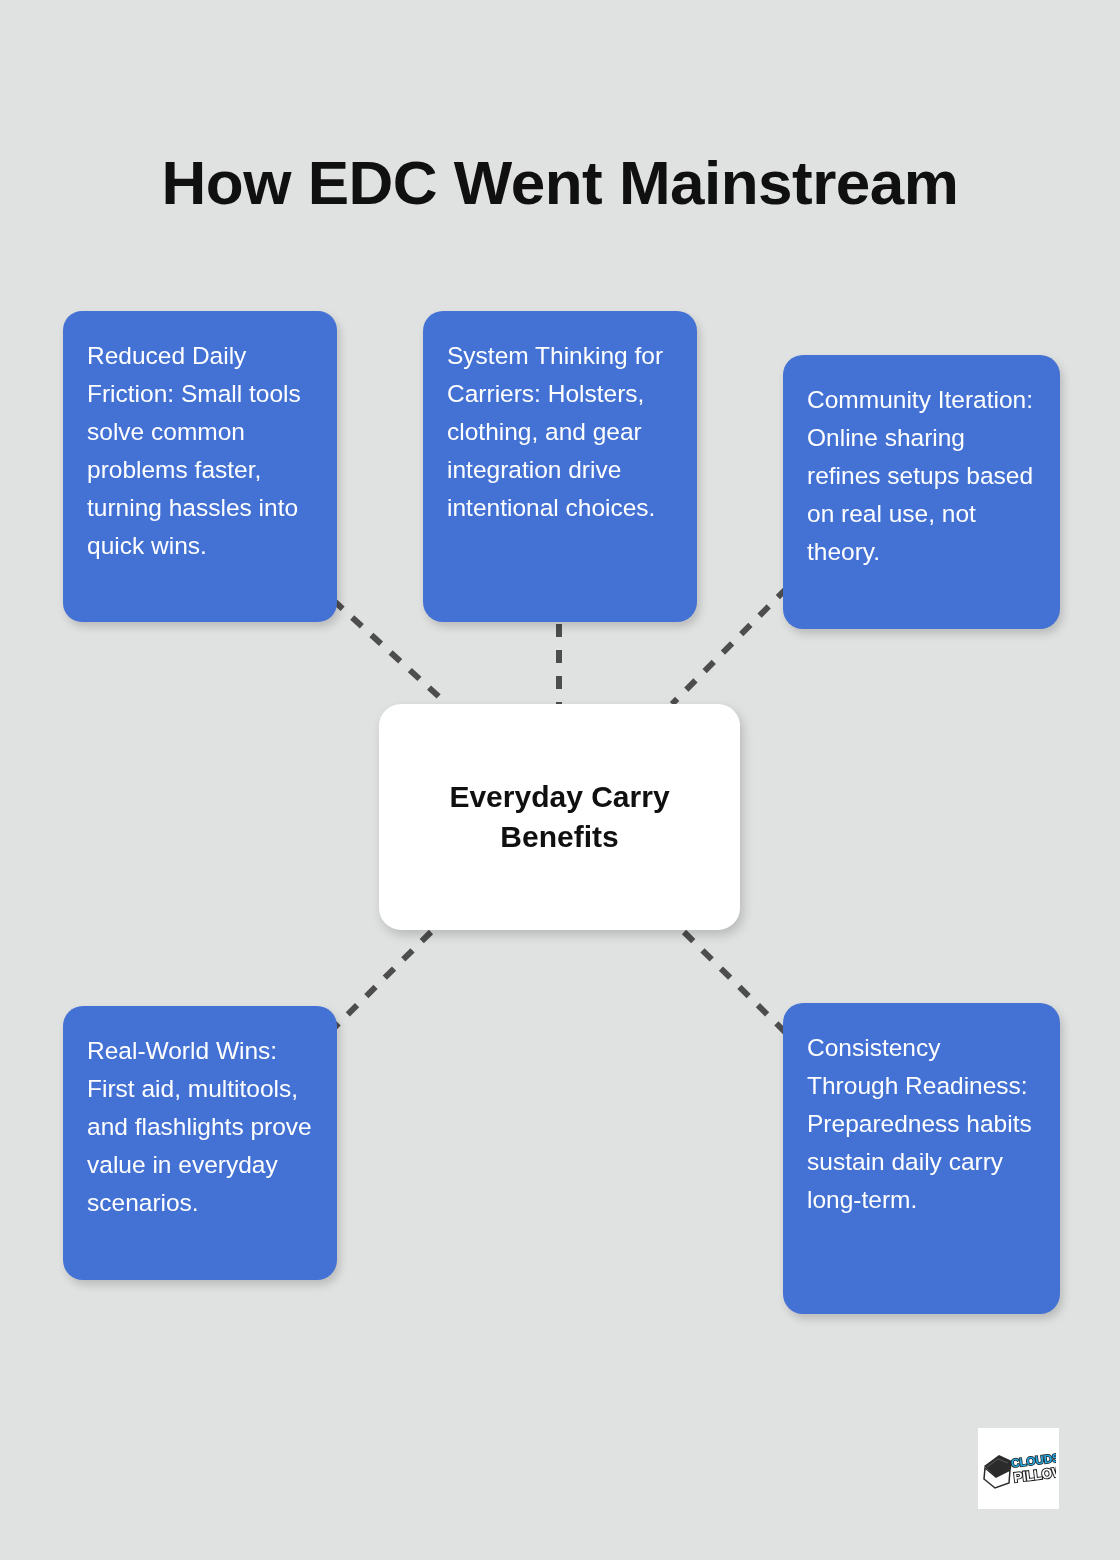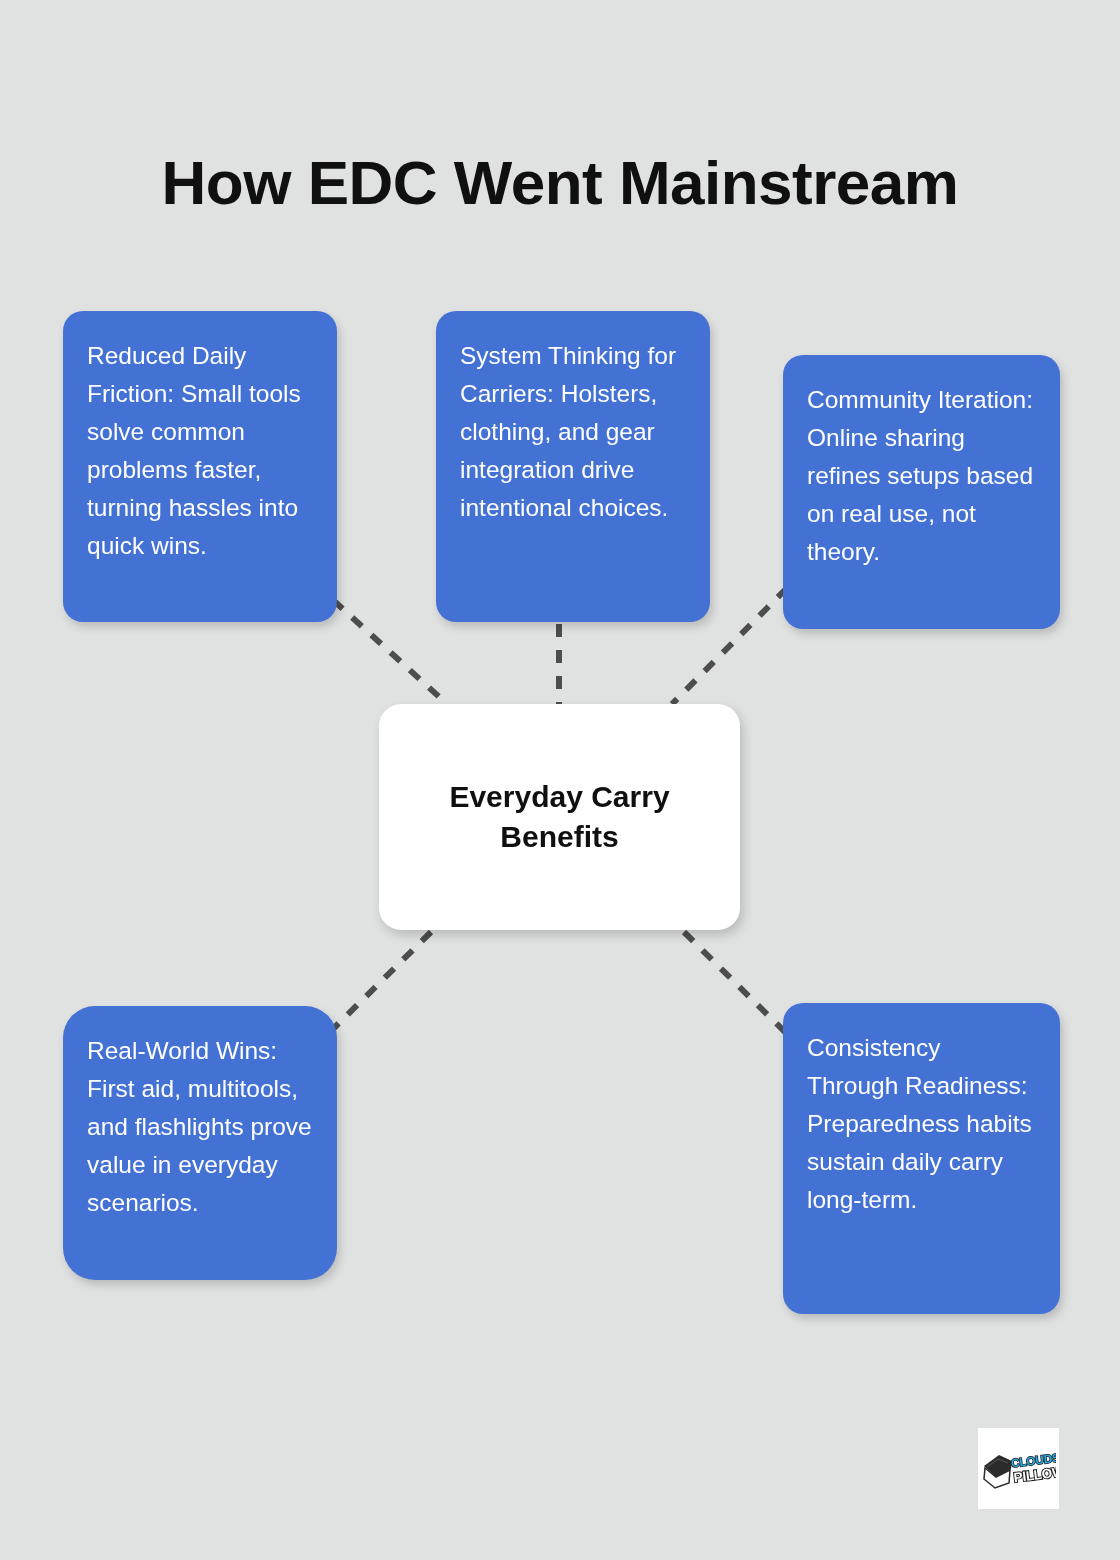--- a/index.html
+++ b/index.html
@@ -60,24 +60,24 @@
     font-weight: normal;
     box-shadow: 3px 5px 9px rgba(0,0,0,0.17);
     overflow: hidden;
   }
 
   .node-text {
     display: block;
   }
 
   
-  #node-0 { left: 63px;  top: 311px;  width: 274px; height: 311px; }
-  #node-1 { left: 423px; top: 311px;  width: 274px; height: 311px; margin-left: 13px; }
+  #node-0 { left: 63px;  top: 311px;  width: 274px; height: 311px; border-radius: 19px; }
+  #node-1 { left: 423px; top: 311px;  width: 274px; height: 311px; }
   #node-2 { left: 783px; top: 311px;  width: 277px; height: 274px; margin-top: 44px; }
-  #node-3 { left: 63px;  top: 1006px; width: 274px; height: 274px; border-radius: 32px; }
+  #node-3 { left: 63px;  top: 1006px; width: 274px; height: 274px; }
   #node-4 { left: 783px; top: 1003px; width: 277px; height: 311px; }
 
   .center-node {
     position: absolute;
     left: 379px;
     top: 704px;
     width: 361px;
     height: 226px;
     box-sizing: border-box;
     border-radius: 22px;

